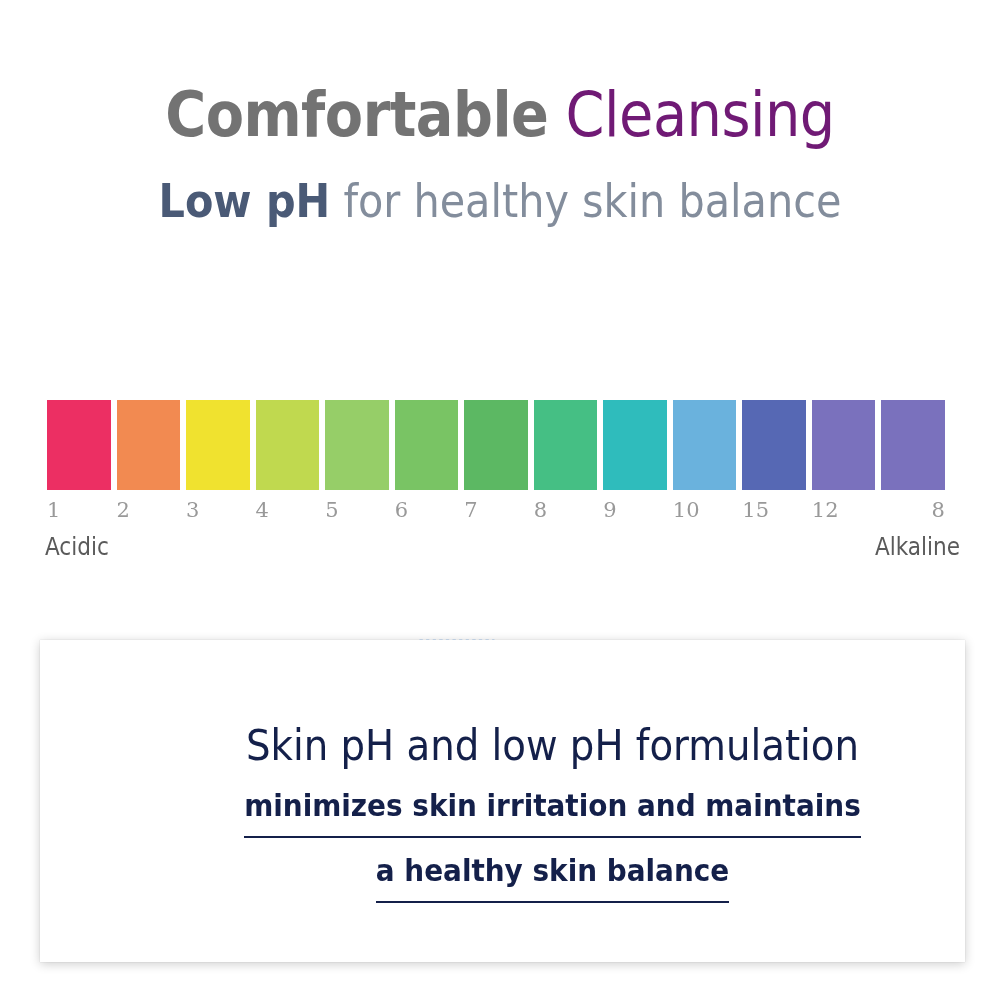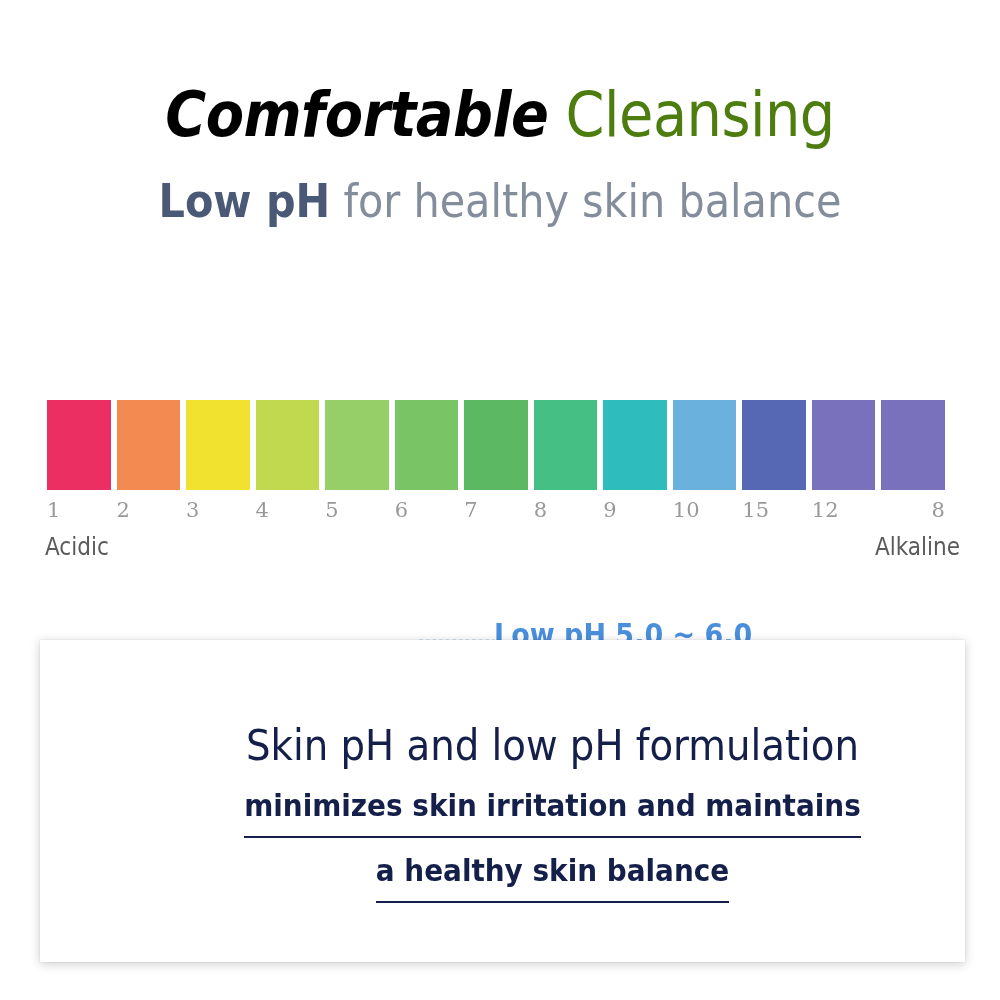--- a/index.html
+++ b/index.html
@@ -29,26 +29,25 @@
     text-align: center;
   }
   .title-line {
     font-size: 62px;
     line-height: 74px;
     letter-spacing: -0.5px;
     white-space: nowrap;
   }
   .title-strong {
     font-weight: 700;
-    color: #000000;
-    font-style: italic;
+    color: #737373;
   }
   .title-light {
     font-weight: 400;
-    color: #4d7c0f;
+    color: #701a75;
   }
   .subtitle-line {
     font-size: 46px;
     line-height: 58px;
     margin-top: 20px;
     white-space: nowrap;
   }
   .sub-strong {
     font-weight: 700;
     color: #4a5a76;
@@ -180,21 +179,20 @@
     <div class="subtitle-line">
       <span class="sub-strong">Low pH</span><span class="sub-light"> for healthy skin balance</span>
     </div>
   </div>
 
   <div class="callout">
     <svg class="leader-svg" viewBox="0 0 130 64">
       <polyline points="12,54 41,11 116,11" fill="none" stroke="#4a8fdc" stroke-width="2.4" stroke-dasharray="2.4 4.2" stroke-linecap="round"></polyline>
       <circle cx="11" cy="53" r="9" fill="#3d8ae0"></circle>
     </svg>
-    <div class="callout-label">Low pH 5.0 ~ 6.0</div>
   </div>
 
   <div class="scale">
       <div class="swatch" style="background: rgb(236, 47, 99);"></div>
       <div class="swatch" style="background: rgb(242, 138, 81);"></div>
       <div class="swatch" style="background: rgb(240, 226, 47);"></div>
       <div class="swatch" style="background: rgb(192, 217, 79);"></div>
       <div class="swatch" style="background: rgb(150, 206, 104);"></div>
       <div class="swatch" style="background: rgb(121, 196, 100);"></div>
       <div class="swatch" style="background: rgb(92, 184, 99);"></div>

